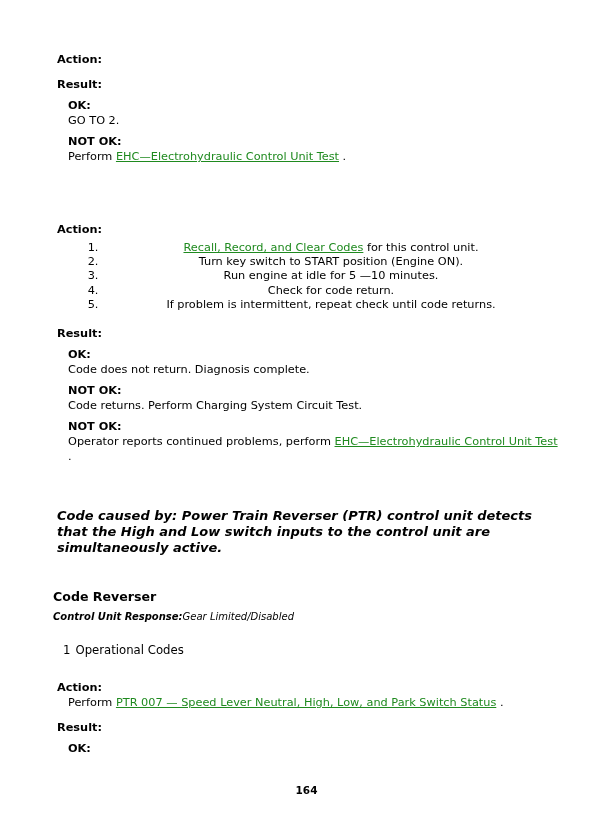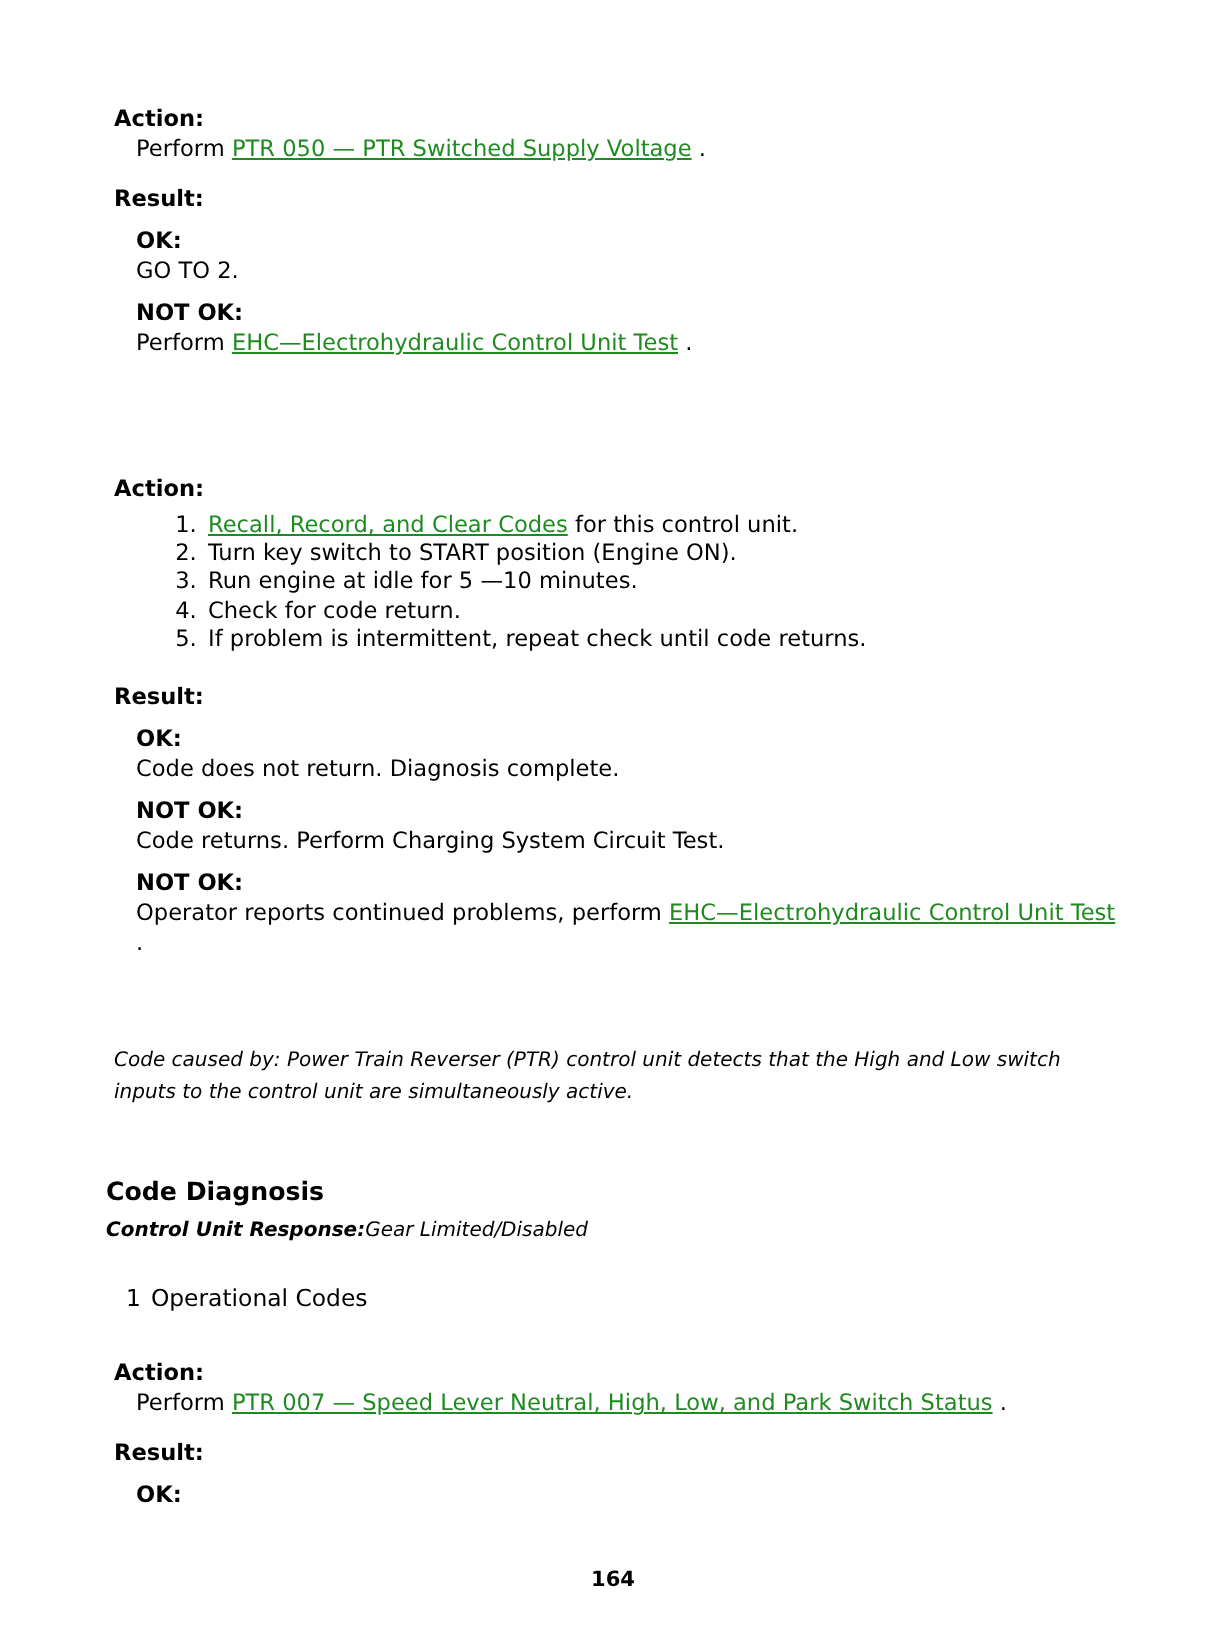--- a/index.html
+++ b/index.html
@@ -65,31 +65,33 @@
     margin-left: 10px;
     color: #000;
   }
   .step-num { margin-right: 5px; }
 
   ol.steps {
     margin: 0;
     padding: 0 0 0 49px;
     font-size: 11.3px;
     line-height: 14.2px;
+    text-align: center;
   }
   ol.steps li {
     padding-left: 2px;
   }
 
   .italic-note {
     font-style: italic;
-    font-size: 10px;
+    font-size: 13px;
     line-height: 16px;
     margin-left: 4px;
     width: 503px;
+    font-weight: bold;
   }
 
   .h-section {
     font-weight: bold;
     font-size: 12.6px;
     line-height: 17px;
   }
   .sub-resp {
     font-size: 10px;
     line-height: 15px;
@@ -122,23 +124,20 @@
   .sp26 { height: 26px; }
 </style>
 </head>
 <body>
 
 <div class="page">
   <div class="content">
 
     <div>
       <div class="action-label">Action:</div>
-      <div class="perform-line"><span>Perform</span>
-        <a class="lnk" href="#">PTR 050 — PTR Switched Supply Voltage</a>
-        <span>.</span></div>
     </div>
 
     <div class="sp10"></div>
 
     <div>
       <div class="action-label">Result:</div>
       <div class="sp6"></div>
       <div class="res-key">OK:</div>
       <div class="res-val">GO TO 2.</div>
       <div class="sp6"></div>
@@ -180,21 +179,21 @@
       <span>.</span></div>
 
     <div class="sp26"></div>
     <div class="sp18"></div>
 
     <div class="italic-note">Code caused by: Power Train Reverser (PTR) control unit detects that the High and Low switch inputs to the control unit are simultaneously active.</div>
 
     <div class="sp26"></div>
     <div class="sp6"></div>
 
-    <div class="h-section">Code Diagnosis</div>
+    <div class="h-section">Code Reverser</div>
     <div class="sp4"></div>
     <div class="sub-resp"><span class="k">Control Unit Response:</span><span class="v">Gear Limited/Disabled</span></div>
 
     <div class="sp18"></div>
 
     <div class="step-head"><span class="step-num">1</span><span>Operational Codes</span></div>
 
     <div class="sp22"></div>
 
     <div class="action-label">Action:</div>

